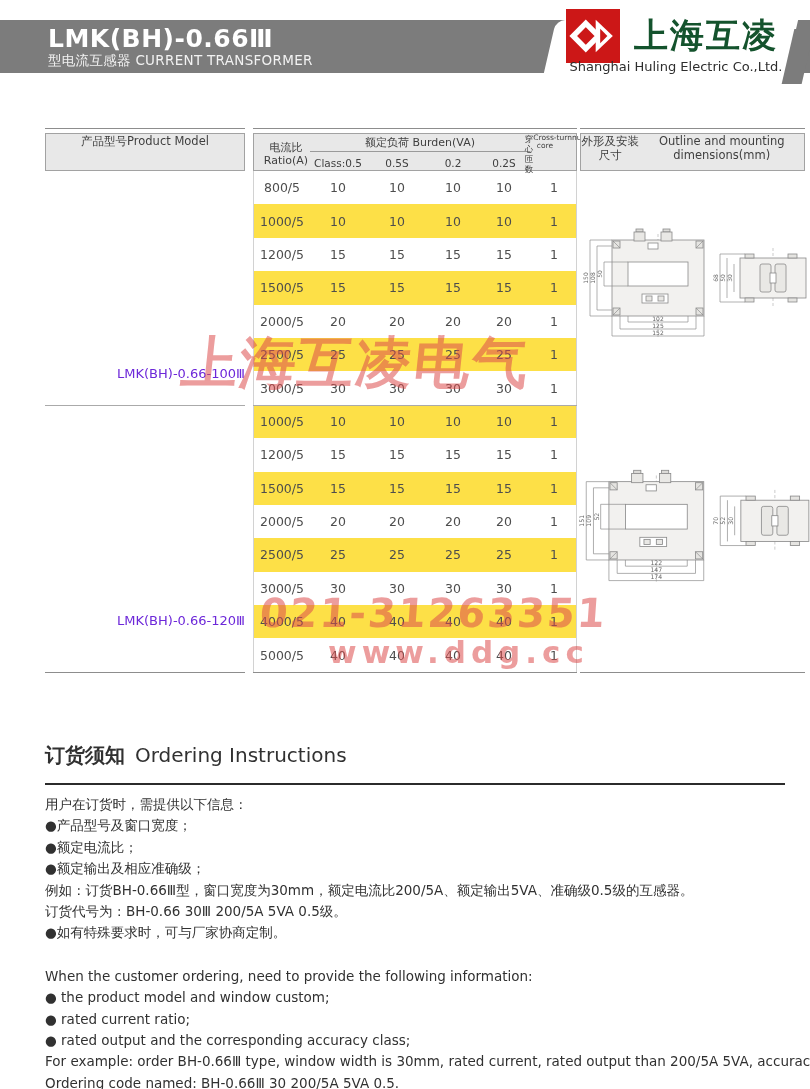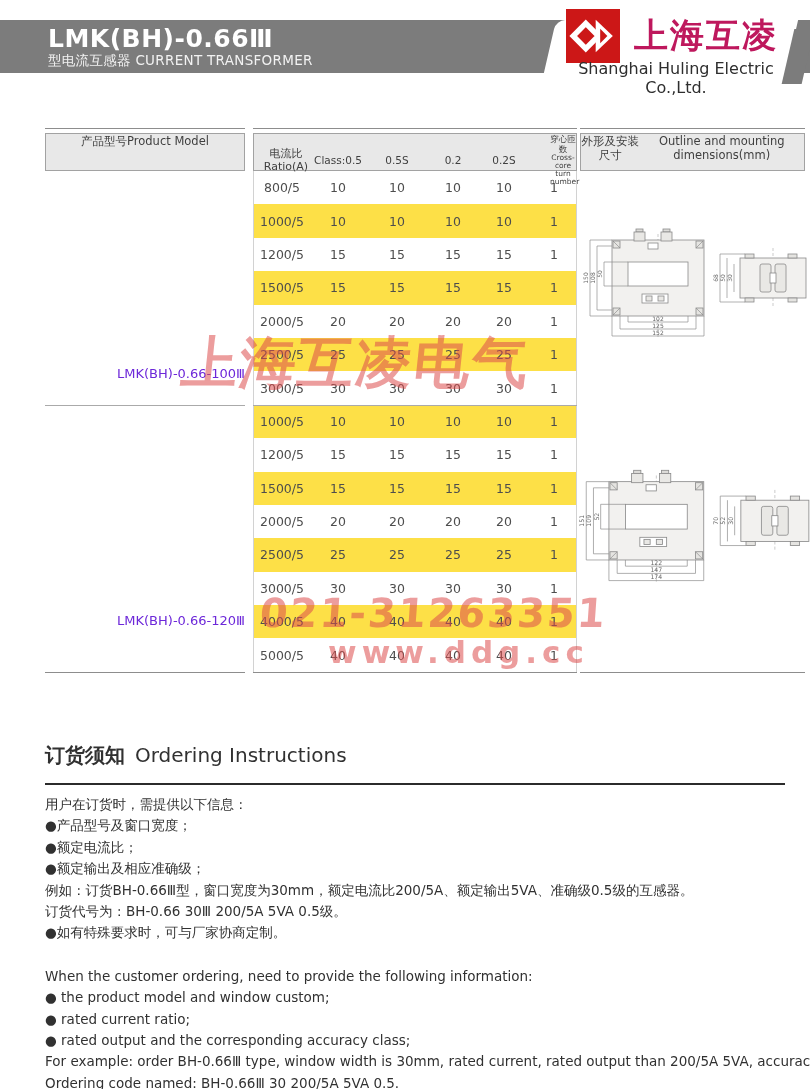--- a/index.html
+++ b/index.html
@@ -9,37 +9,37 @@
   #page { position:relative; width:810px; height:937px; background:#fff; }
 
   
   .band { left:0; top:20px; width:810px; height:53px; background:#7c7c7c; }
   .band-title { left:48px; top:24px; color:#fff; font-size:25px; font-weight:bold; letter-spacing:.5px; }
   .band-sub { left:48px; top:52px; color:#f2f2f2; font-size:13.5px; letter-spacing:.3px; }
   .logo-plate { left:550px; top:20px; width:242px; height:53px; background:#fff;
     transform:skewX(-13deg); border-top-left-radius:9px; }
   .corner-piece { left:788px; top:29px; width:20px; height:55px; background:#7c7c7c; transform:skewX(-13deg); }
   .logo-red { left:566px; top:9px; width:54px; height:54px; }
-  .company-cn { left:634px; top:13px; font-size:34px; font-weight:bold; color:#be185d; letter-spacing:2px; }
-  .company-en { left:556px; top:59px; width:240px; text-align:center; font-size:16px; color:#2e2e2e; }
+  .company-cn { left:634px; top:13px; font-size:34px; font-weight:bold; color:#14532d; letter-spacing:2px; }
+  .company-en { left:556px; top:59px; width:240px; text-align:center; font-size:13px; color:#2e2e2e; }
 
   
   .rule { background:#8d8d8d; height:1px; }
   .hbox { top:133px; height:38px; background:#e8e8e8; border:1px solid #a2a2a2;
     color:#3f3f3f; text-align:center; }
   .hbox .two-line { display:flex; flex-direction:row; justify-content:center; height:100%;
     font-size:11.5px; line-height:14px; }
   .hbox-left { left:45px; width:200px; }
   .hbox-mid { left:253px; width:324px; display:grid; grid-template-columns:56px 220px 46px; }
   .hbox-right { left:580px; width:225px; }
   .hratio { display:flex; flex-direction:column; justify-content:center; font-size:11px; line-height:13px;padding-left:8px; }
   .hburden-wrap { display:flex; flex-direction:column; }
   .hburden { height:18px; line-height:17px; font-size:11px; border-bottom:1px solid #9a9a9a; }
   .hclasses { flex:1; display:grid; grid-template-columns:56px 62px 50px 52px; align-items:center; font-size:10.5px; }
-  .hturns { display:flex; flex-direction:column; justify-content:center; line-height:8px;margin-left:20px; }
+  .hturns { display:flex; flex-direction:row; justify-content:center; line-height:8px;margin-left:20px; }
   .hturns .t1 { font-size:8.5px; line-height:10px; }
   .hturns .t2 { font-size:7.5px; line-height:8px; }
 
   
   .mid-data { left:253px; top:171px; width:324px; height:501px;
     border-left:1px solid #d2d2d2; border-right:1px solid #d2d2d2; }
   .trow { display:grid; grid-template-columns:56px 56px 62px 50px 52px 48px;
     align-items:center; height:33.4px; text-align:center; font-size:12.5px; color:#4d4d4d; }
   .trow.shaded { background:#fde047; }
   .model-label { left:45px; width:200px; text-align:right; font-size:13px; color:#6d28d9; }
@@ -96,20 +96,21 @@
       <div>Product Model</div>
     </div>
   </div>
 
   <div class="abs hbox hbox-mid">
     <div class="hratio">
       <div>电流比</div>
       <div>Ratio(A)</div>
     </div>
     <div class="hburden-wrap">
+      <div class="hburden">额定负荷 Burden(VA)</div>
       <div class="hclasses">
         <div>Class:0.5</div>
         <div>0.5S</div>
         <div>0.2</div>
         <div>0.2S</div>
       </div>
     </div>
     <div class="hturns">
       <div class="t1">穿心匝数</div>
       <div class="t2">Cross-core</div>

